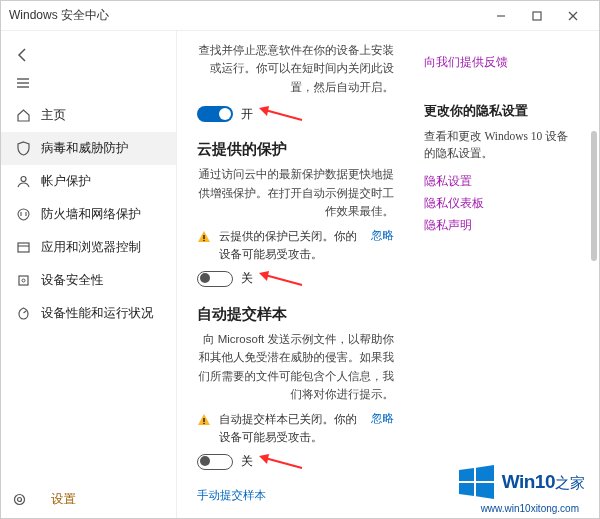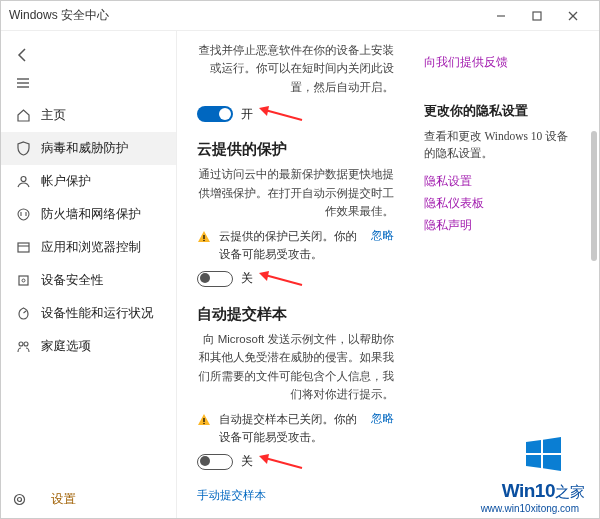--- a/index.html
+++ b/index.html
@@ -31,21 +31,21 @@
   .toggle-label { font-size: 12px; color: #222; }
   .section-title { font-size: 15px; font-weight: 600; margin: 10px 0 6px 0; }
   .warn-row { display: flex; align-items: flex-start; gap: 8px; margin: 8px 0 4px 0; }
   .warn-icon { color: #fdb827; flex-shrink: 0; margin-top: 2px; }
   .warn-text { font-size: 11.5px; color: #333; line-height: 1.5; flex: 1; }
   .link { color: #0067c0; font-size: 11.5px; }
   .side-title { font-size: 13px; font-weight: 600; margin-bottom: 8px; }
   .side-desc { font-size: 11.5px; color: #444; line-height: 1.5; margin-bottom: 10px; font-family: Liberation Serif, serif; }
   .side-link { color: #a21caf; font-size: 12px; display: block; margin: 5px 0; }
   .arrow-red { position: absolute; pointer-events: none; }
-  .watermark { position: absolute; right: 14px; bottom: 16px; display: flex; align-items: center; gap: 6px; z-index: 50; flex-direction: column; }
+  .watermark { position: absolute; right: 14px; bottom: 16px; display: flex; align-items: center; gap: 6px; z-index: 50; }
   .wm-logo { width: 40px; height: 40px; }
   .wm-text1 { font-size: 19px; font-weight: 600; color: #0a4fa0; letter-spacing: -0.5px; }
   .wm-text2 { font-size: 15px; color: #0a4fa0; }
   .wm-url { position: absolute; right: 20px; bottom: 4px; font-size: 10px; color: #0a4fa0; }
   .scrollbar-stub { position: absolute; right: 2px; top: 100px; width: 6px; height: 130px; background: #c8c8c8; border-radius: 3px; }
 </style>
 </head>
 <body>
 
 <div class="window">
@@ -144,30 +144,20 @@
         <span>设备安全性</span>
       </div>
       <div class="nav-item">
         <span class="nav-icon">
             <svg width="15" height="15">
               <path d="M7.5 2 C10 3 12 5 12 8 C12 11 10 13 7.5 13 C5 13 3 11 3 8 C3 5 5 3 7.5 2 Z" fill="none" stroke="#555" stroke-width="1.2"></path>
               <line x1="7.5" y1="7" x2="10" y2="5" stroke="#555" stroke-width="1.1"></line>
             </svg>
           </span>
         <span>设备性能和运行状况</span>
-      </div>
-      <div class="nav-item">
-        <span class="nav-icon">
-            <svg width="15" height="15">
-              <circle cx="5" cy="5" r="2" fill="none" stroke="#555" stroke-width="1.1"></circle>
-              <circle cx="10" cy="5" r="2" fill="none" stroke="#555" stroke-width="1.1"></circle>
-              <path d="M2 13 C2 10 4 9 5 9 M13 13 C13 10 11 9 10 9" fill="none" stroke="#555" stroke-width="1.1"></path>
-            </svg>
-          </span>
-        <span>家庭选项</span>
       </div>
 
       <div class="bottom-settings">
         <span class="nav-icon">
             <svg width="15" height="15">
               <circle cx="7.5" cy="7.5" r="5" fill="none" stroke="#555" stroke-width="1.2"></circle>
               <circle cx="7.5" cy="7.5" r="2" fill="none" stroke="#555" stroke-width="1.2"></circle>
             </svg>
           </span>
         <span>设置</span>

